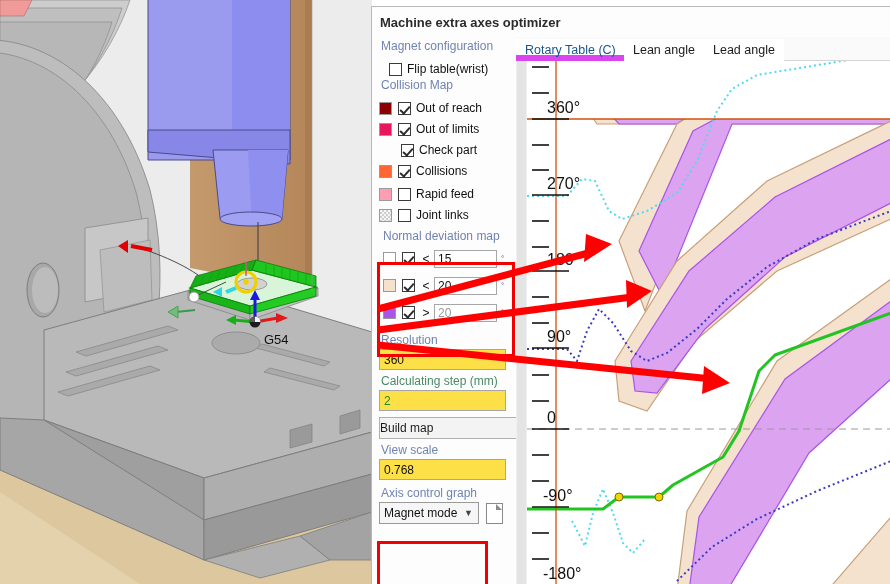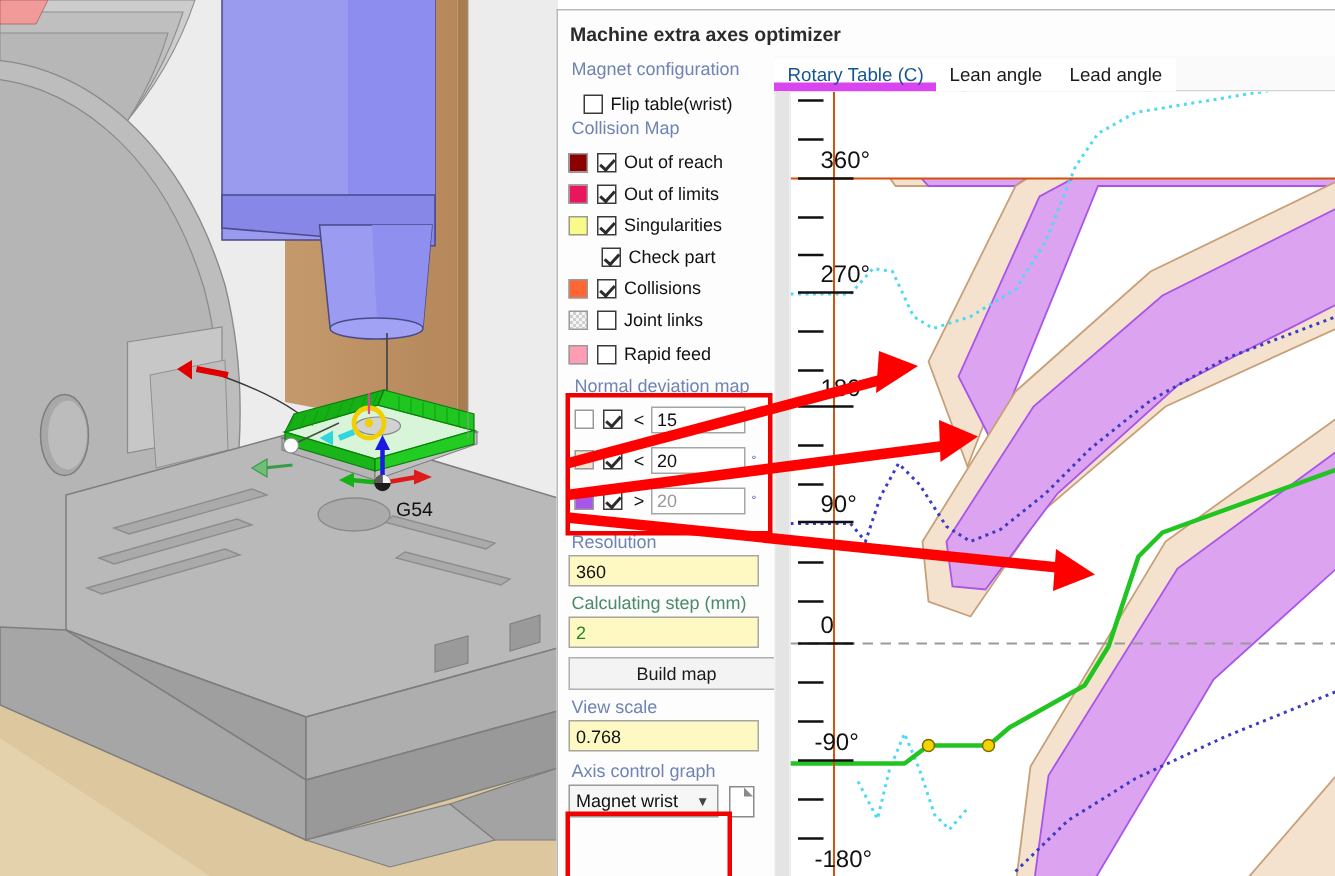--- a/index.html
+++ b/index.html
@@ -71,27 +71,27 @@
   .devinput.dim{color:#9a9a9a;}
   .deg{font-size:8px;color:#4a4a9a;margin-left:4px;vertical-align:super;}
 
   .redbox{
     position:absolute;border:3px solid #f20000;box-sizing:border-box;pointer-events:none;
   }
 
   .fieldlabel{color:#4a8a67;font-size:12px;margin:4px 0 2px 2px;}
   .fieldlabel.blue{color:#6f83b4;}
   .textinput{
-    width:127px;height:21px;border:1px solid #a6a6a6;background:#fef9c3;
+    width:127px;height:21px;border:1px solid #a6a6a6;background:#fde047;
     font-size:12px;padding:0 0 0 4px;line-height:20px;color:#111;box-sizing:border-box;
   }
   .textinput.green{color:#1f8a1f;}
   .btn{
     width:144px;height:22px;border:1px solid #b0b0b0;background:#f3f3f3;
-    font-size:12px;color:#1a1a1a;text-align:center;line-height:21px;box-sizing:border-box;
+    font-size:12px;color:#1a1a1a;line-height:21px;box-sizing:border-box;
   }
   .selectrow{display:flex;align-items:center;margin-top:2px;}
   .sel{
     width:100px;height:22px;border:1px solid #9a9a9a;background:#f6f6f6;
     font-size:12px;color:#111;box-sizing:border-box;
     display:flex;align-items:center;padding-left:4px;justify-content:space-between;
   }
   .sel .chev{font-size:9px;color:#444;padding-right:5px;}
   .doc-ic{
     width:17px;height:21px;margin-left:7px;border:1px solid #8a8a8a;background:#fff;
@@ -293,45 +293,40 @@
       <div class="row">
         <span class="swatch" style="background:#8B0000"></span>
         <span class="cbx on"></span>
         <span class="lbl">Out of reach</span>
       </div>
       <div class="row">
         <span class="swatch" style="background:#E8175D"></span>
         <span class="cbx on"></span>
         <span class="lbl">Out of limits</span>
       </div>
-      <div class="row">
-        <span class="swatch" style="background:#FAFA8B"></span>
-        <span class="cbx on"></span>
-        <span class="lbl">Singularities</span>
-      </div>
       <div class="row ind">
         <span class="cbx on"></span>
         <span class="lbl">Check part</span>
       </div>
 
       <div class="row">
         <span class="swatch" style="background:#FF6633"></span>
         <span class="cbx on"></span>
         <span class="lbl">Collisions</span>
       </div>
 
+      <div class="row" style="margin-top:2px;">
+        <span class="swatch" style="background:#FF9DB5"></span>
+        <span class="cbx"></span>
+        <span class="lbl">Rapid feed</span>
+      </div>
       <div class="row">
         <span class="swatch hatch"></span>
         <span class="cbx"></span>
         <span class="lbl">Joint links</span>
-      </div>
-      <div class="row" style="margin-top:2px;">
-        <span class="swatch" style="background:#FF9DB5"></span>
-        <span class="cbx"></span>
-        <span class="lbl">Rapid feed</span>
       </div>
 
       <div id="devgrp">
         <div class="grp-label" style="margin-left:0;">Normal deviation map</div>
 
         <div class="devrow">
           <span class="swatch" style="background:#FFFFFF"></span>
           <span class="cbx on"></span>
           <span class="op">&lt;</span>
           <span class="devinput">15</span>
@@ -363,21 +358,21 @@
       <div class="textinput green">2</div>
 
       <div class="btn" style="margin-top:6px;">Build map</div>
 
       <div class="fieldlabel blue">View scale</div>
       <div class="textinput">0.768</div>
 
       <div class="fieldlabel blue" style="margin-top:6px;">Axis control graph</div>
       <div class="selectrow">
         <div class="sel">
-          <span>Magnet wrist</span>
+          <span>Magnet mode</span>
           <span class="chev">▼</span>
         </div>
         <div class="doc-ic"></div>
       </div>
     </div>
 
     <div class="redbox" style="left:5px;top:255px;width:138px;height:95px;"></div>
     <div class="redbox" style="left:5px;top:534px;width:111px;height:46px;"></div>
 
     <div id="chartside">

